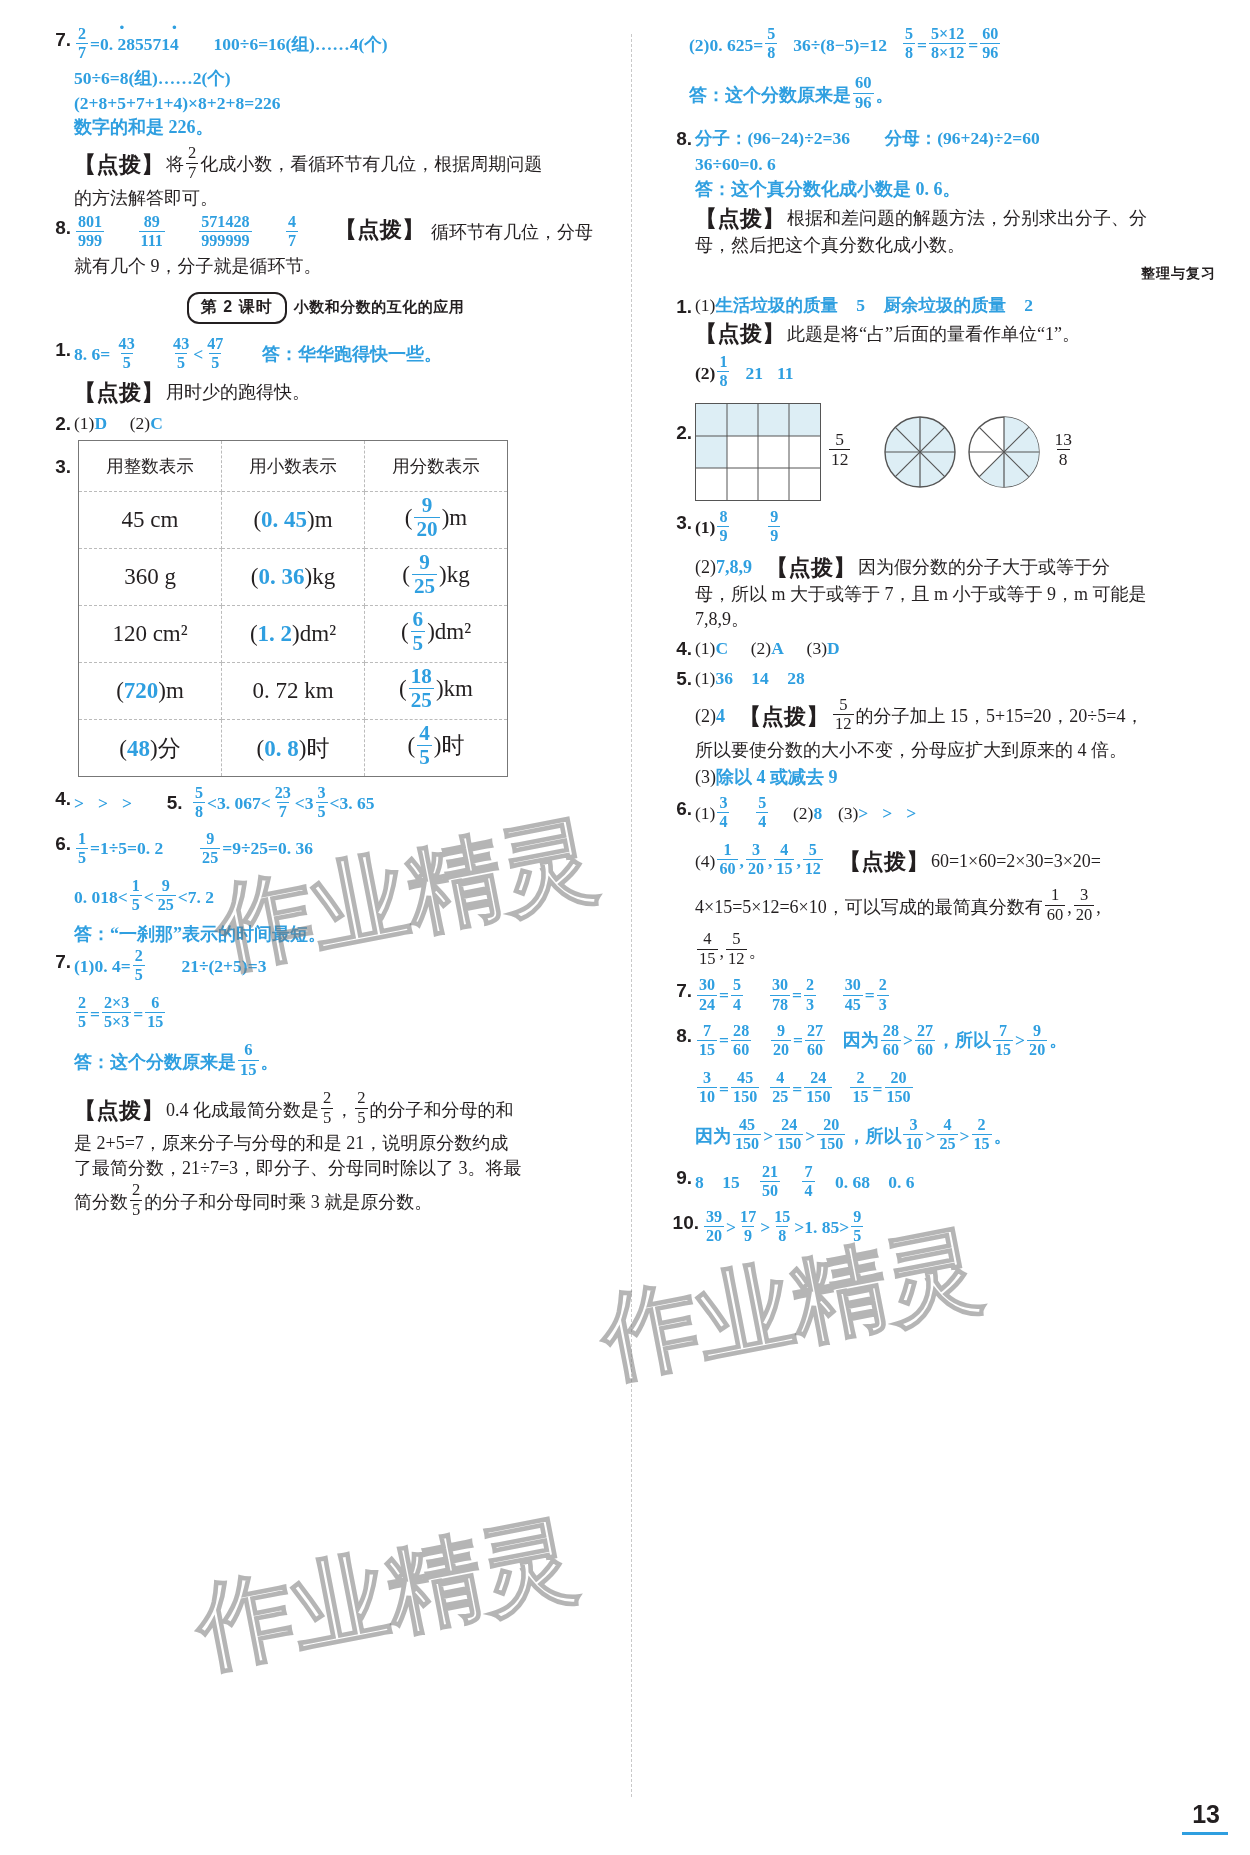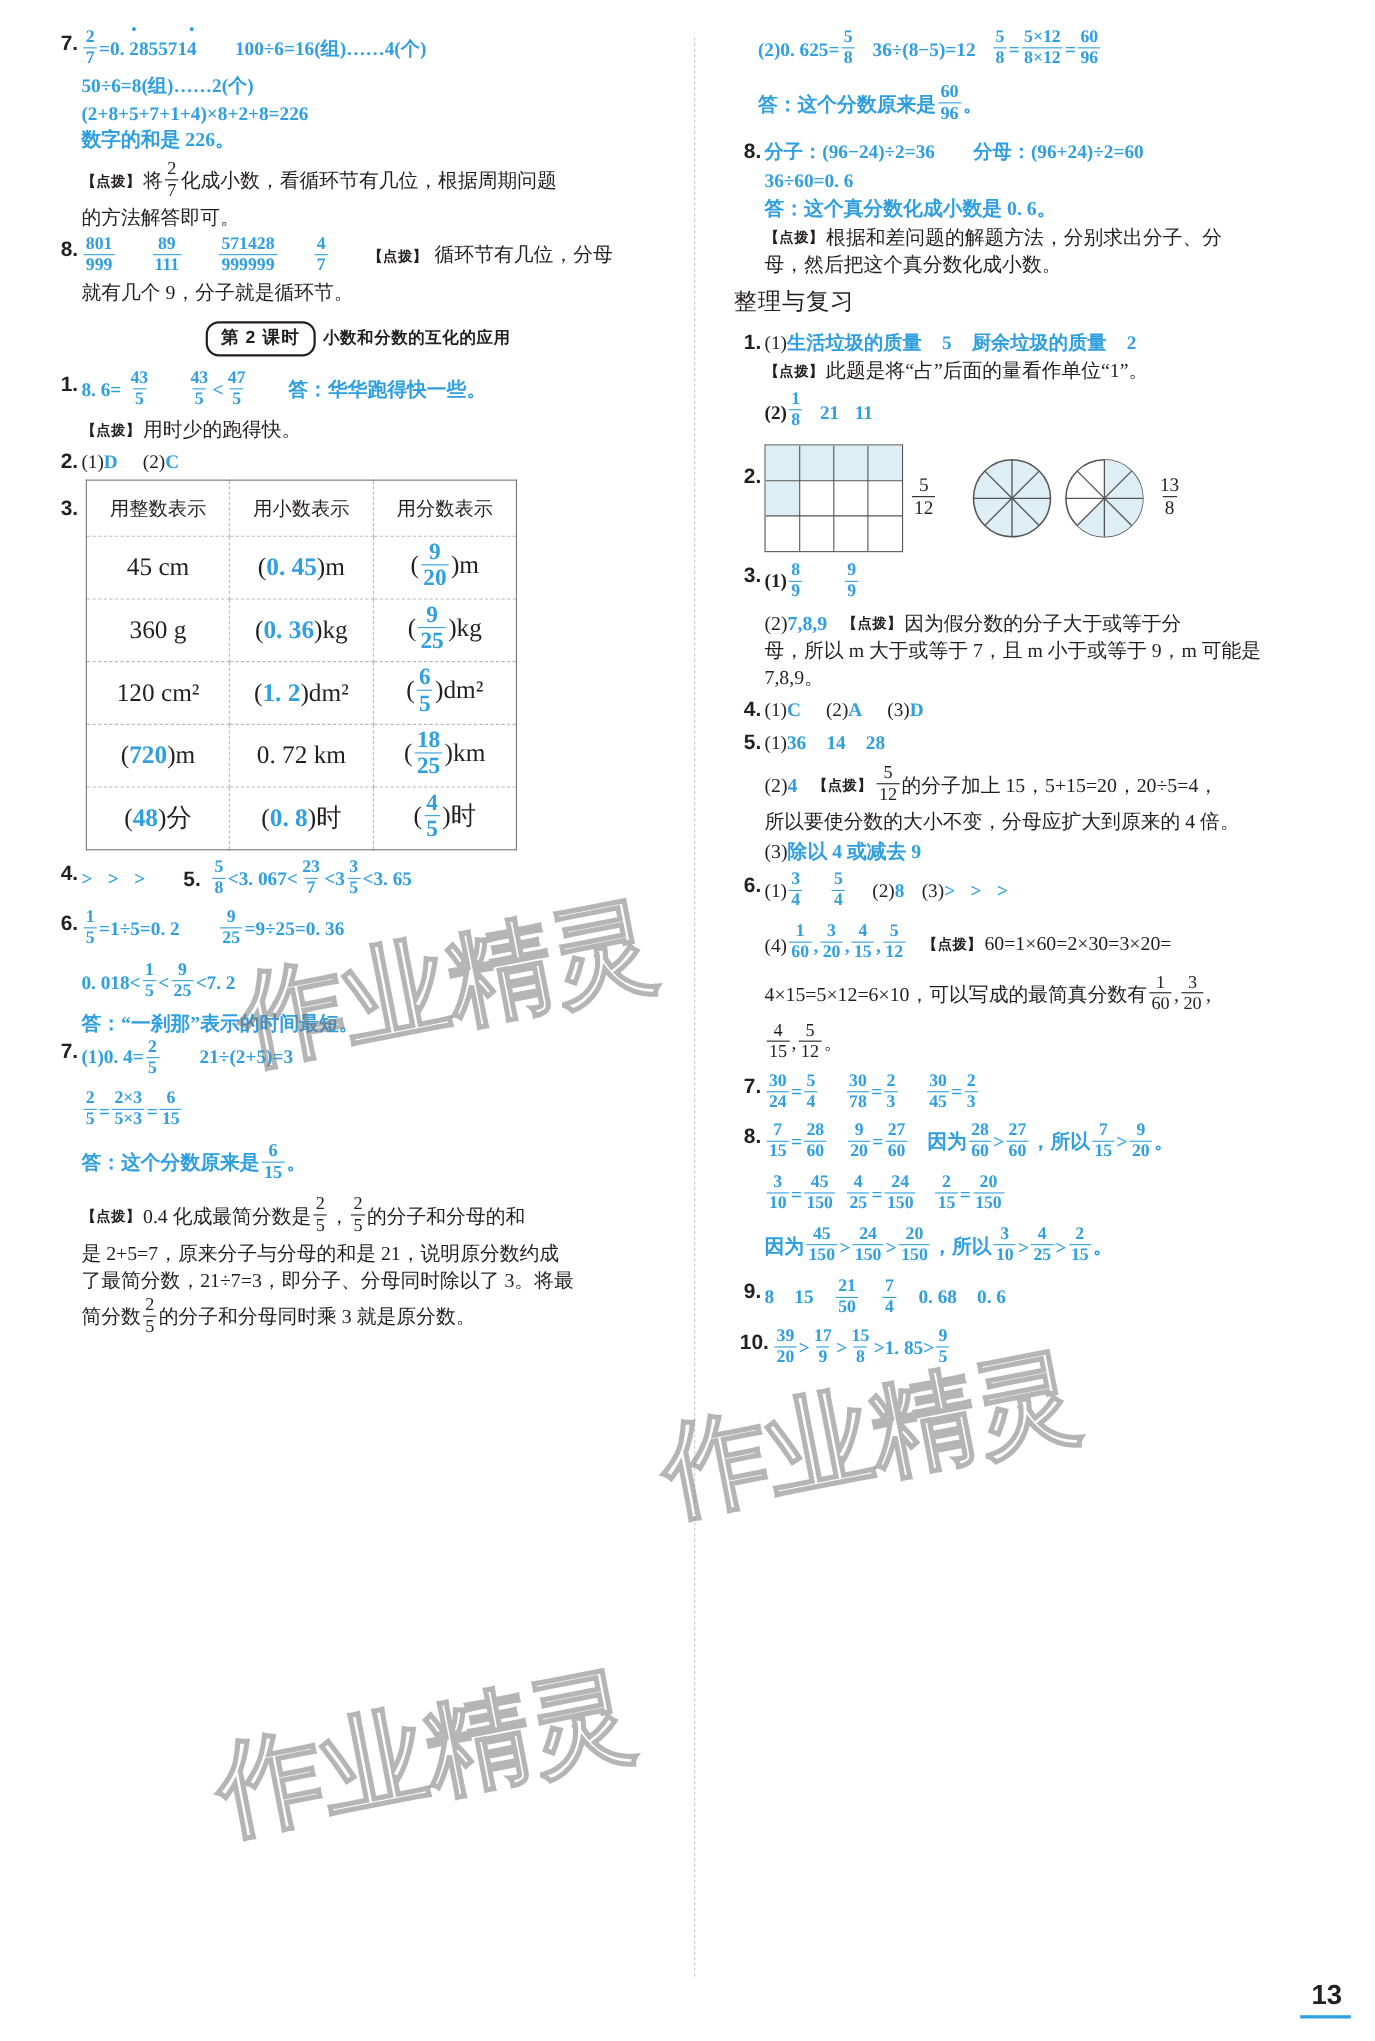--- a/index.html
+++ b/index.html
@@ -95,21 +95,21 @@
     line-height:1;
   }
 
   .cn-txt{
     font-family:"Liberation Serif","DejaVu Serif",serif;
     font-size:18px;
   }
   .tip{
     font-weight:bold;
     font-family:"Liberation Sans","DejaVu Sans",sans-serif;
-    font-size:13px;
+    font-size:22px;
     letter-spacing:0.5px;
     margin-right:2px;
   }
 
   
   .lesson-head{
     display:flex;
     align-items:center;
     justify-content:center;
     margin:16px 0 14px 0;
@@ -124,34 +124,34 @@
     letter-spacing:1px;
   }
   .lesson-title{
     font-family:"Liberation Sans","DejaVu Sans",sans-serif;
     font-weight:bold;
     font-size:15px;
     margin-left:7px;
     letter-spacing:0.5px;
   }
   .section-head{
-    text-align:left;
+    text-align:right;
     font-family:"Liberation Sans","DejaVu Sans",sans-serif;
-    font-weight:normal;
-    font-size:21px;
+    font-weight:bold;
+    font-size:14px;
     letter-spacing:1px;
     margin:10px 0 12px 0;
   }
 
   
   .tbl-wrap{display:flex;align-items:flex-start;margin:4px 0 10px 0;}
   table.conv{
     border-collapse:collapse;
     border:1.3px solid #777;
-    width:392px;
+    width:430px;
     margin-left:4px;
     background:#fff;
   }
   table.conv td,table.conv th{
     border:1px dashed #bbb;
     text-align:center;
     font-size:23px;
     height:52px;
     padding:2px 4px;
     font-family:"Liberation Serif","DejaVu Serif",serif;

